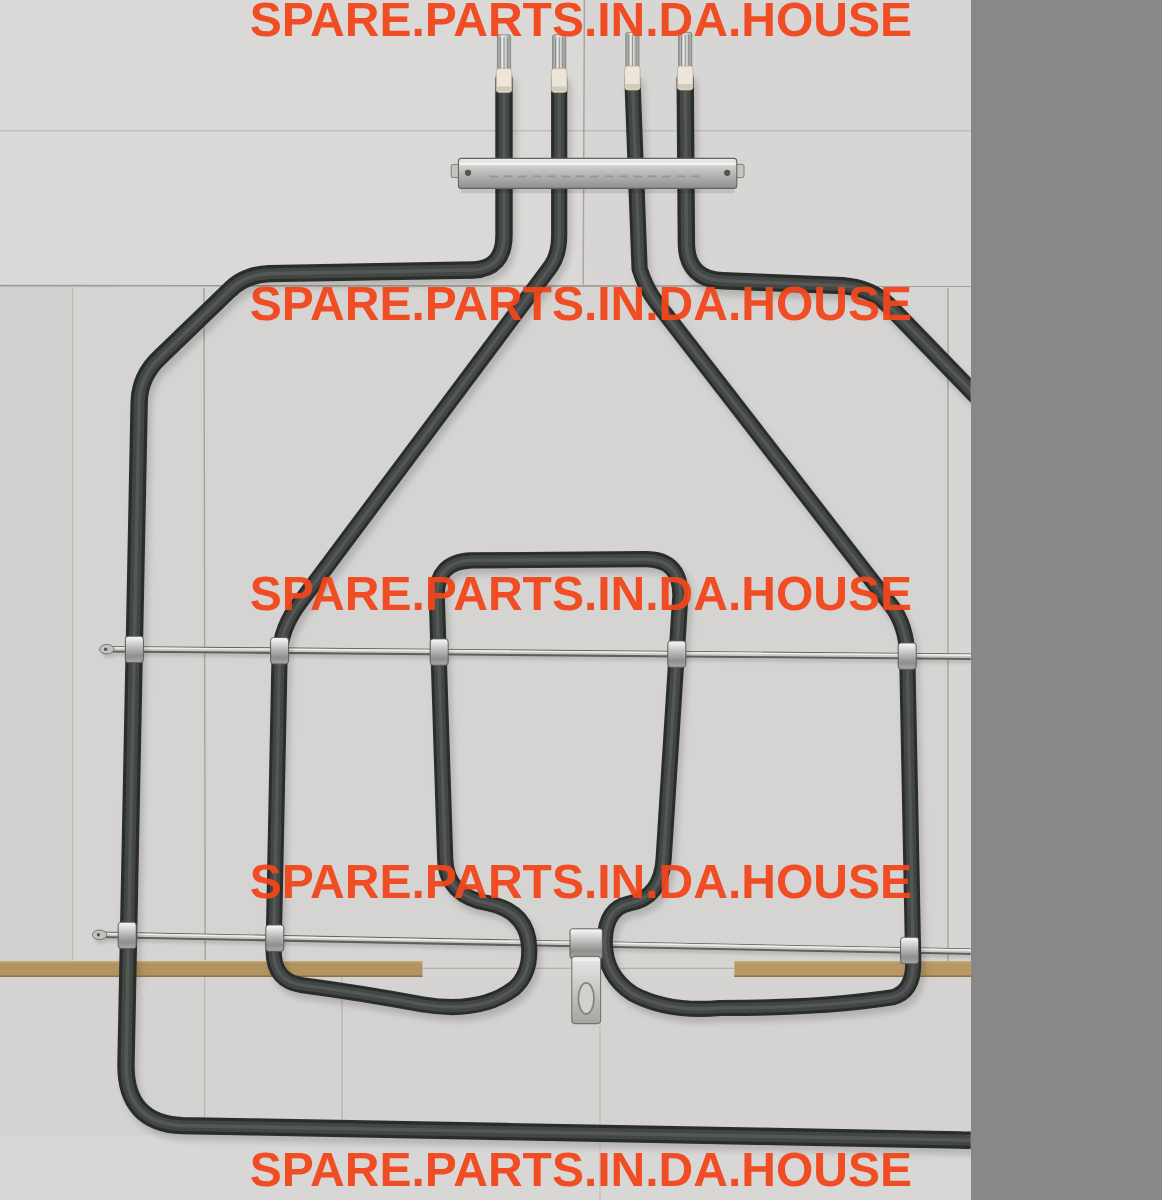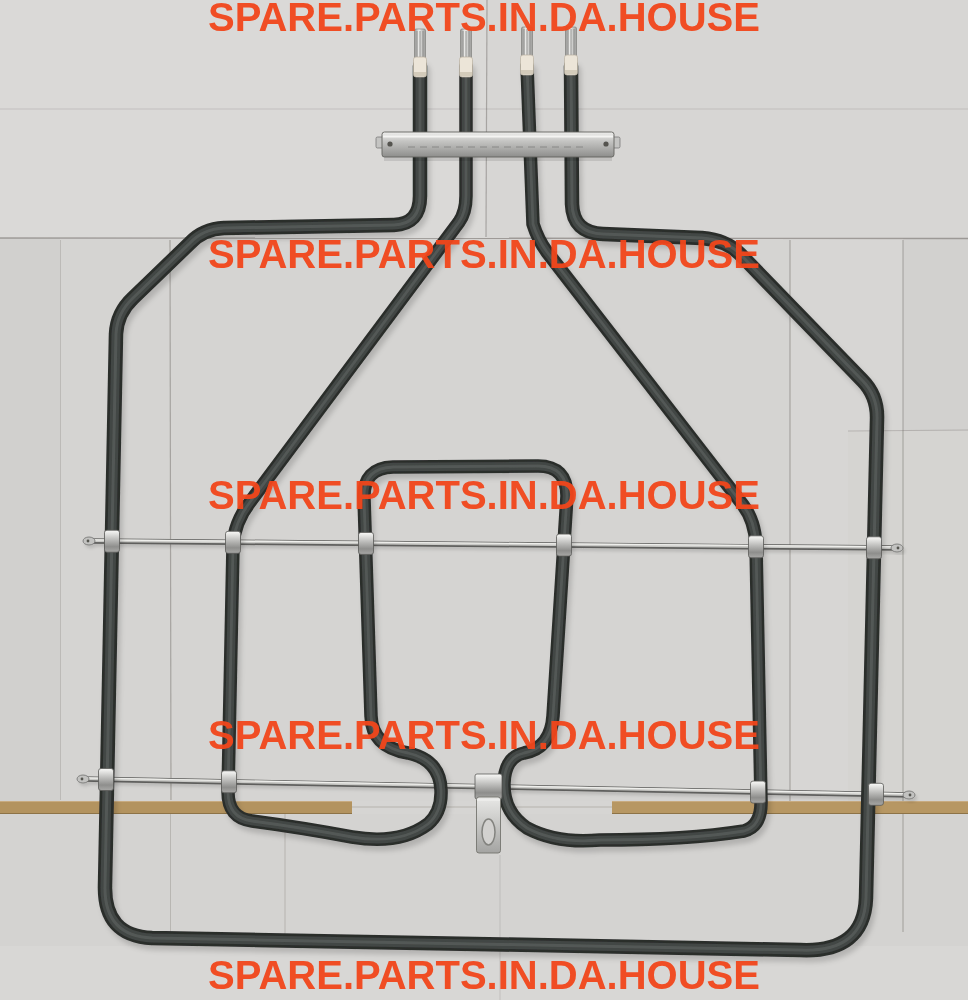--- a/index.html
+++ b/index.html
@@ -1,16 +1,16 @@
 <!DOCTYPE html>
 <html><head>
 <meta charset="utf-8">
 <style>
   html,body{margin:0;padding:0;background:#888;}
-  #stage{position:relative;width:968px;height:1000px;overflow:hidden;background:#d6d5d3;
+  #stage{position:relative;width:809px;height:1000px;overflow:hidden;background:#d6d5d3;
          font-family:"Liberation Sans", sans-serif;}
   #photo-svg{position:absolute;left:0;top:0;z-index:1;}
   .watermark{position:absolute;left:0;width:968px;text-align:center;z-index:5;
              font-family:"Liberation Sans", sans-serif;font-weight:bold;font-size:40px;
              line-height:1;letter-spacing:0px;color:#f2461b;opacity:.95;
              white-space:nowrap;pointer-events:none;}
   .wm-r1{top:-3px;} .wm-r2{top:234px;} .wm-r3{top:475px;} .wm-r4{top:715px;} .wm-r5{top:955px;}
 </style>
 </head>
 <body>

